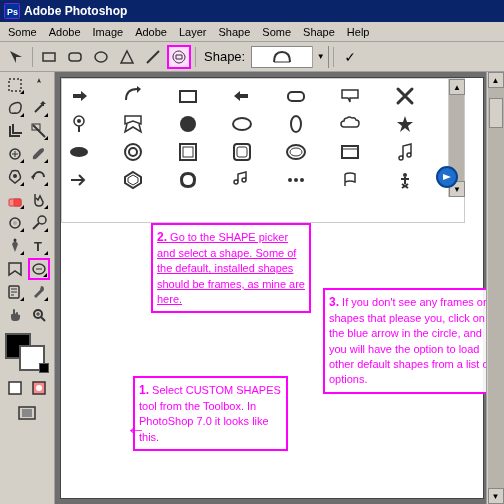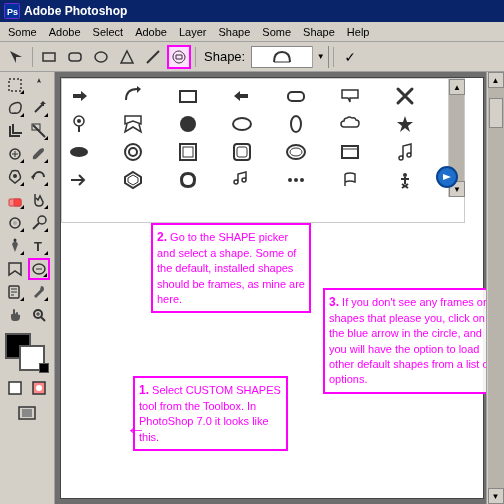--- a/index.html
+++ b/index.html
@@ -309,21 +309,21 @@
       <rect width="14" height="14" fill="#003399"></rect>
       <text x="2" y="11" font-size="9" fill="white" font-weight="bold">Ps</text>
     </svg>
   </div>
   <span>Adobe Photoshop</span>
 </div>
 
 <div class="menu-bar">
   <span class="menu-item">Some</span>
   <span class="menu-item">Adobe</span>
-  <span class="menu-item">Select</span>
+  <span class="menu-item">Image</span>
   <span class="menu-item">Adobe</span>
   <span class="menu-item">Layer</span>
   <span class="menu-item">Shape</span>
   <span class="menu-item">Some</span>
   <span class="menu-item">Shape</span>
   <span class="menu-item">Help</span>
 </div>
 
 <div class="toolbar">
 
@@ -769,21 +769,21 @@
           </div>
         </div>
       </div>
 
       <div class="blue-circle-btn" style="top:88px; right:25px;">
         <svg width="14" height="14" viewBox="0 0 14 14">
           <polygon points="3,4 11,7 3,10" fill="white"></polygon>
         </svg>
       </div>
 
-      <div class="annotation" style="top: 145px; left: 90px; width: 160px; background: rgba(255,255,255,0.92);">
+      <div class="annotation" style="top: 145px; left: 90px; width: 160px; background: rgba(255,255,255,0.92); text-decoration: underline;">
         <span class="step-num">2.</span>
         <span>Go to the SHAPE picker and select a shape.  Some of the default, installed shapes should be frames, as mine are here.</span>
       </div>
 
       <div class="annotation" style="top: 210px; left: 262px; width: 180px; background: rgba(255,255,255,0.92);">
         <span class="step-num">3.</span>
         <span>If you don't see any frames or shapes that please you, click on the blue arrow in the circle, and you will have the option to load other default shapes from a list of options.</span>
       </div>
 
       <div class="annotation" style="top: 298px; left: 72px; width: 155px; background: rgba(255,255,255,0.92);">

